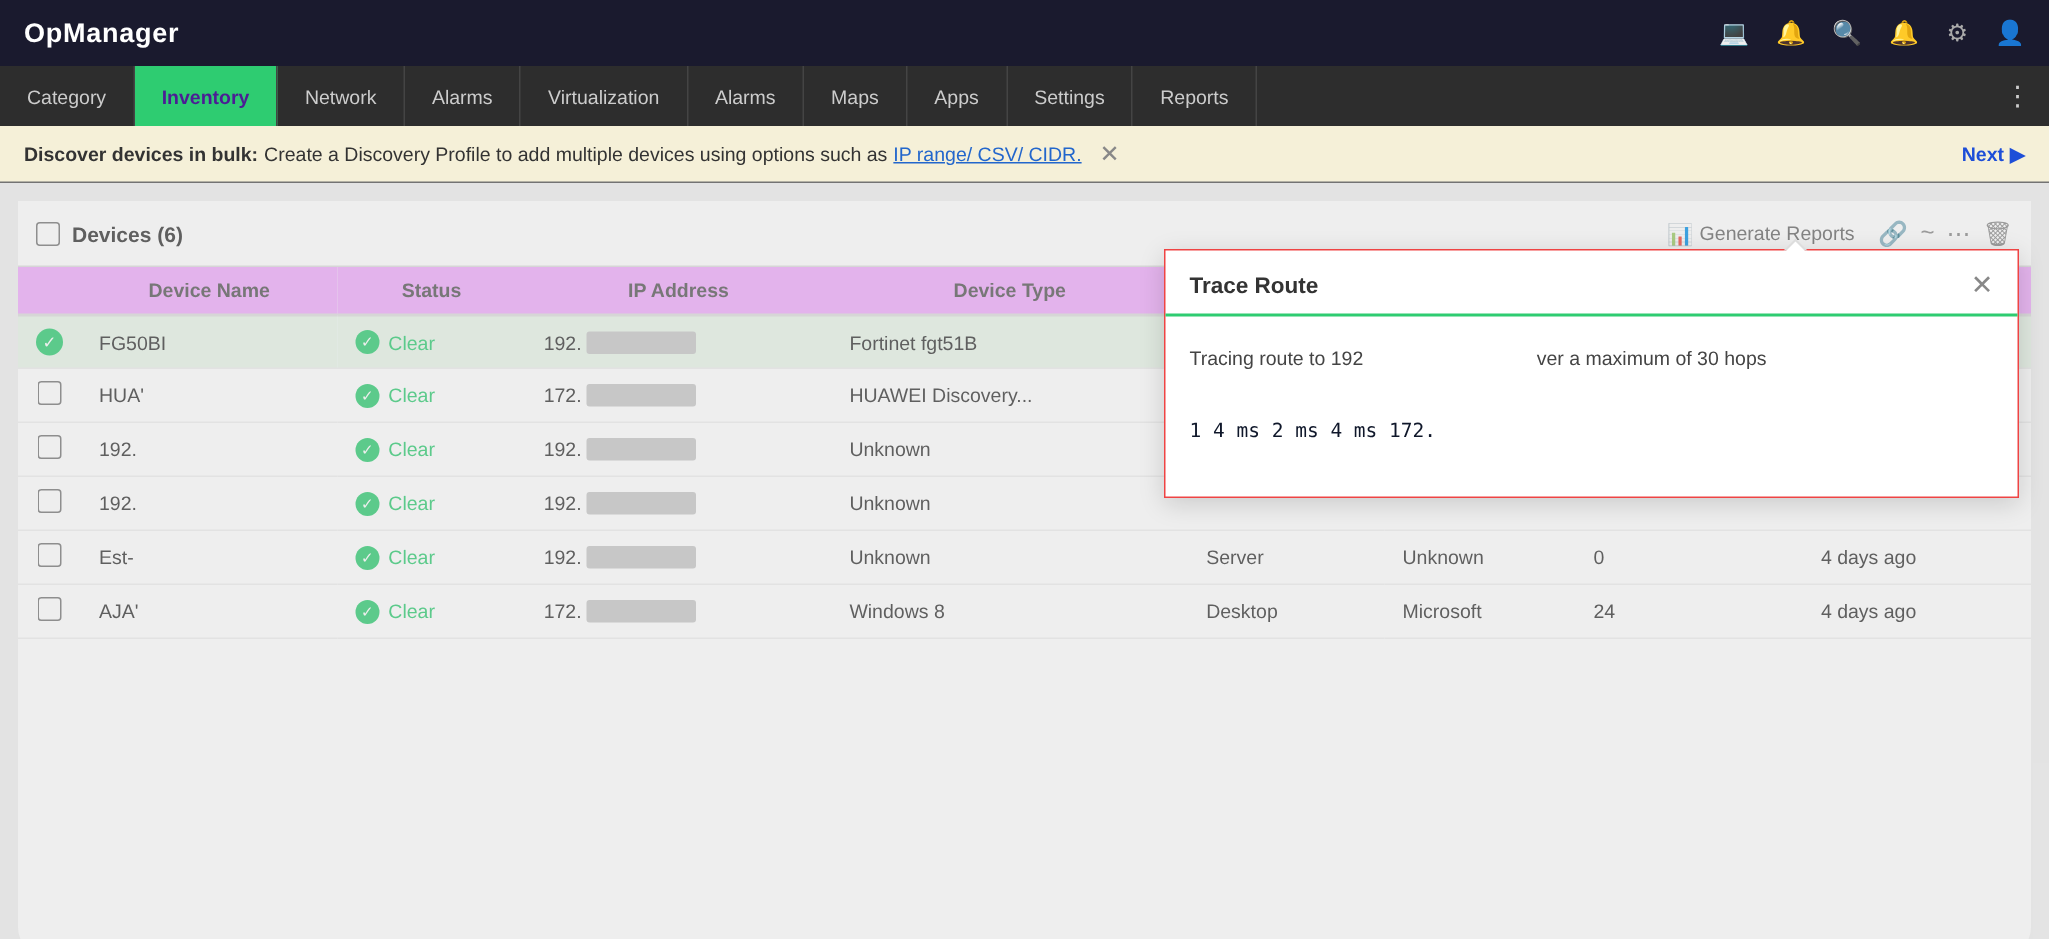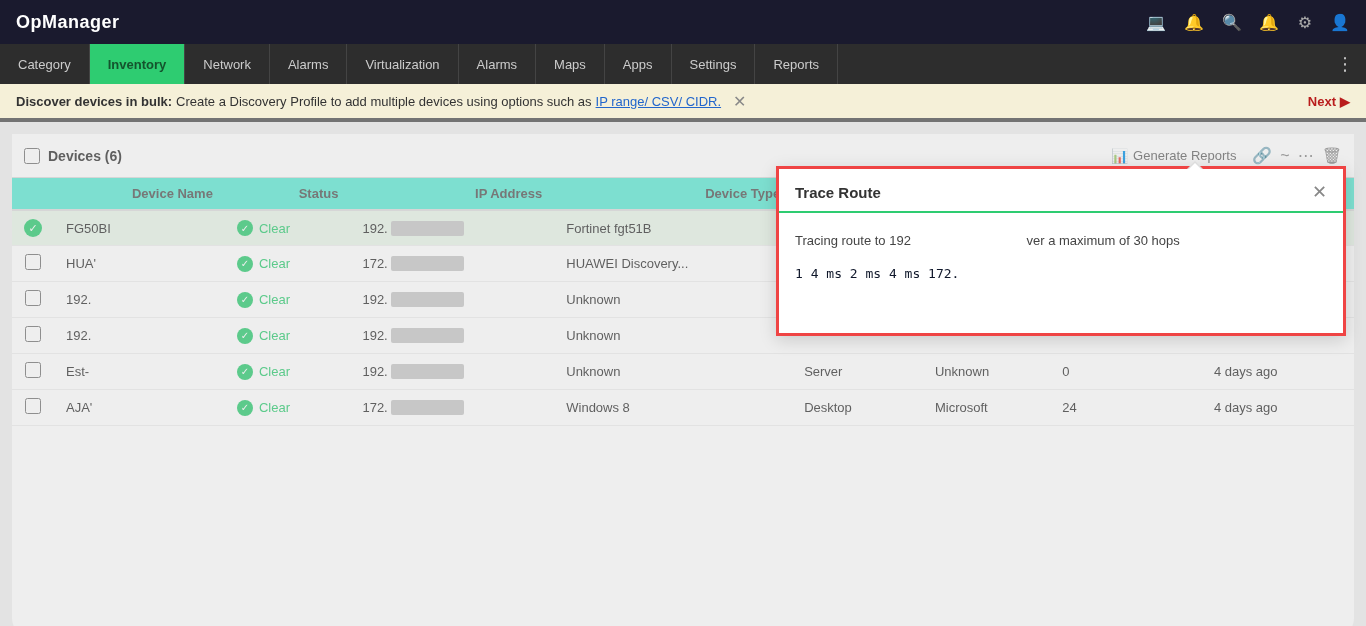--- a/index.html
+++ b/index.html
@@ -45,21 +45,21 @@
       padding: 0 18px;
       display: flex;
       align-items: center;
       cursor: pointer;
       font-size: 13px;
       white-space: nowrap;
       border-right: 1px solid #444;
     }
     .nav-item.active {
       background: #2ecc71;
-      color: #14532d;
+      color: #4c1d95;
       font-weight: bold;
       text-align: center;
     }
     .nav-more {
       color: #ccc;
       padding: 0 12px;
       display: flex;
       align-items: center;
       cursor: pointer;
       font-size: 18px;
@@ -68,28 +68,28 @@
 
     
     .notification-bar {
       background: #f5f0d8;
       height: 38px;
       display: flex;
       align-items: center;
       padding: 0 16px;
       font-size: 13px;
       color: #333;
-      border-bottom: 4px solid #737373;
+      border-bottom: 1px solid #737373;
       justify-content: space-between;
     }
     .notification-bar .notif-left { display: flex; align-items: center; gap: 4px; }
     .notif-link { color: #2266cc; text-decoration: underline; cursor: pointer; }
     .notif-close { cursor: pointer; color: #888; font-size: 16px; margin-left: 8px; }
     .notif-next {
-      color: #b91c1c;
+      color: #1d4ed8;
       font-weight: bold;
       cursor: pointer;
       display: flex;
       align-items: center;
       gap: 4px;
     }
 
     
     .main-content {
       background: #f0f0f0;
@@ -142,25 +142,25 @@
       color: #888;
       cursor: pointer;
     }
 
     
     .devices-table {
       width: 100%;
       border-collapse: collapse;
     }
     .devices-table th {
-      background: #5eead4;
+      background: #f0abfc;
       color: #555;
       font-weight: 600;
       padding: 8px 12px;
-      text-align: right;
+      text-align: center;
       border-bottom: 2px solid #ddd;
       font-size: 13px;
       white-space: nowrap;
     }
     .devices-table td {
       padding: 8px 12px;
       border-bottom: 1px solid #eee;
       color: #333;
       font-size: 13px;
     }
@@ -206,21 +206,21 @@
       font-size: 11px;
     }
 
     
     .trace-route-panel {
       position: absolute;
       top: 44px;
       right: 20px;
       width: 570px;
       background: #fff;
-      border: 3px solid #ef4444;
+      border: 1px solid #ef4444;
       box-shadow: 0 4px 16px rgba(0,0,0,0.15);
       z-index: 100;
     }
     .trace-route-header {
       display: flex;
       align-items: center;
       justify-content: space-between;
       padding: 14px 16px 10px 16px;
       border-bottom: 2px solid #2ecc71;
     }
@@ -236,21 +236,21 @@
       line-height: 1;
     }
     .trace-route-body {
       padding: 16px;
       font-size: 13px;
       color: #333;
       line-height: 1.8;
       min-height: 120px;
     }
     .trace-route-body .trace-intro {
-      margin-bottom: 10px;
+      margin-bottom: 26px;
       color: #444;
     }
     .trace-route-body .trace-line {
       font-family: monospace;
       font-size: 13px;
       color: #0f172a;
     }
 
     
     .trace-route-panel::before {

